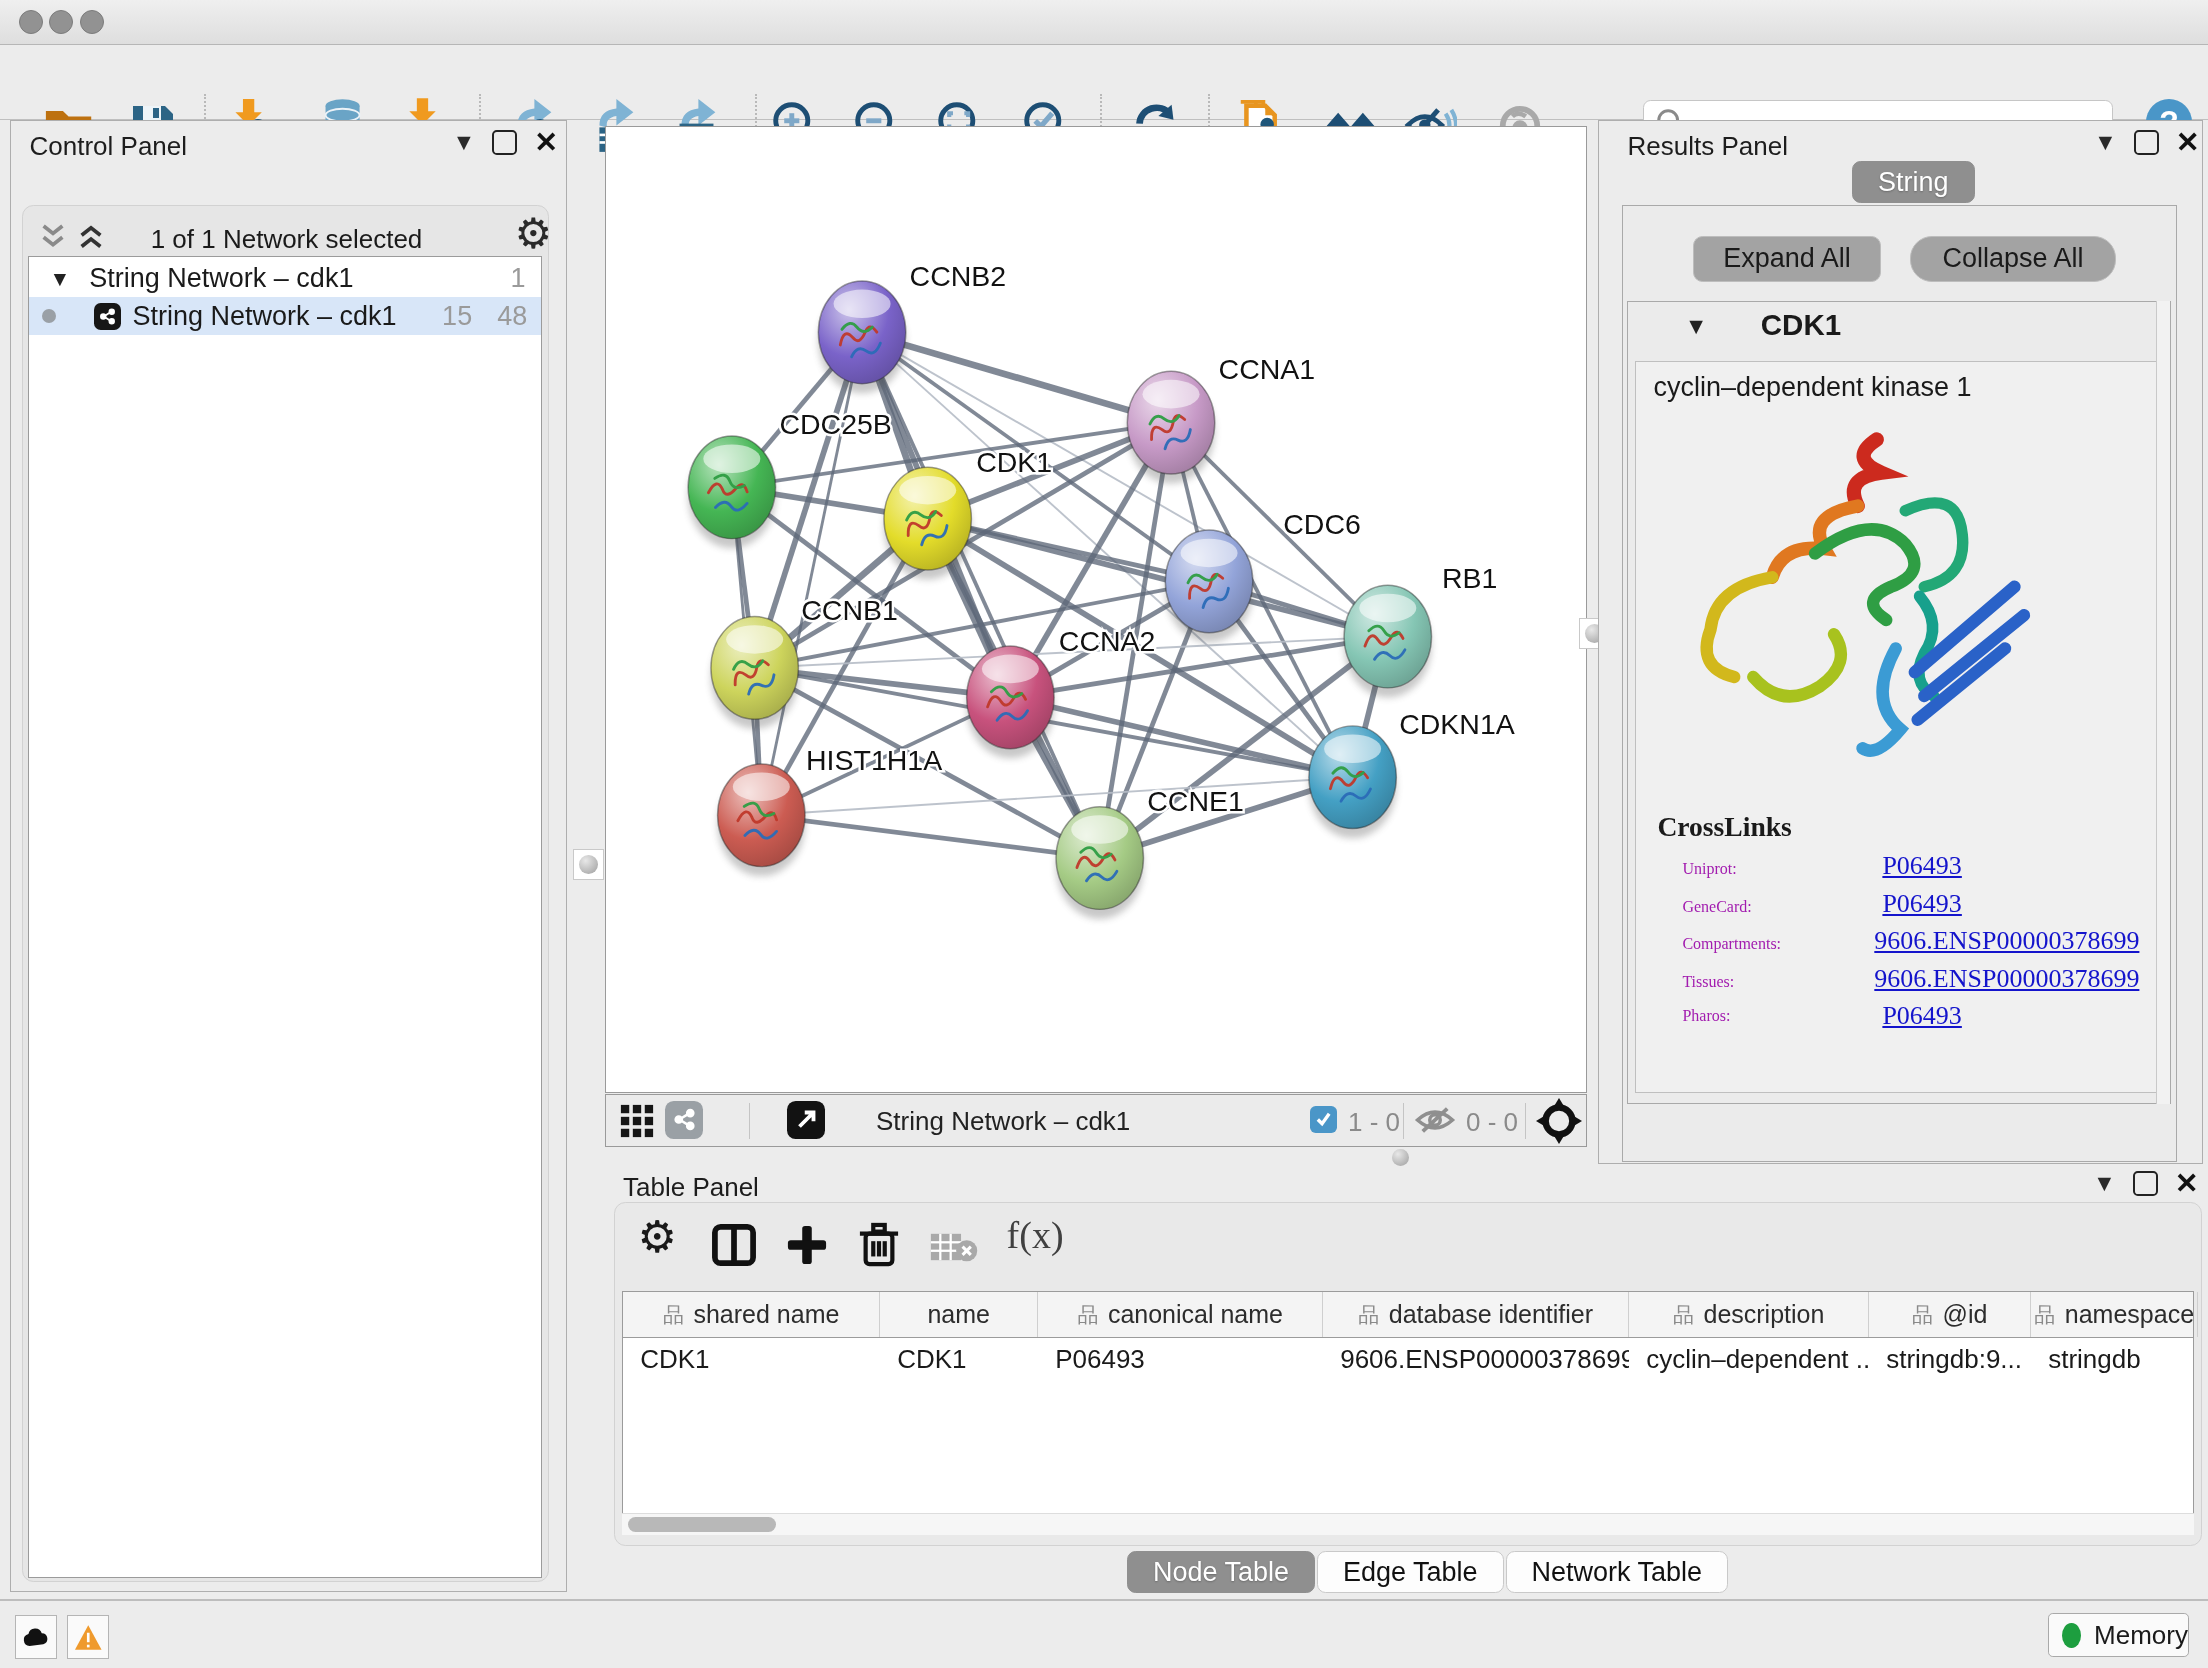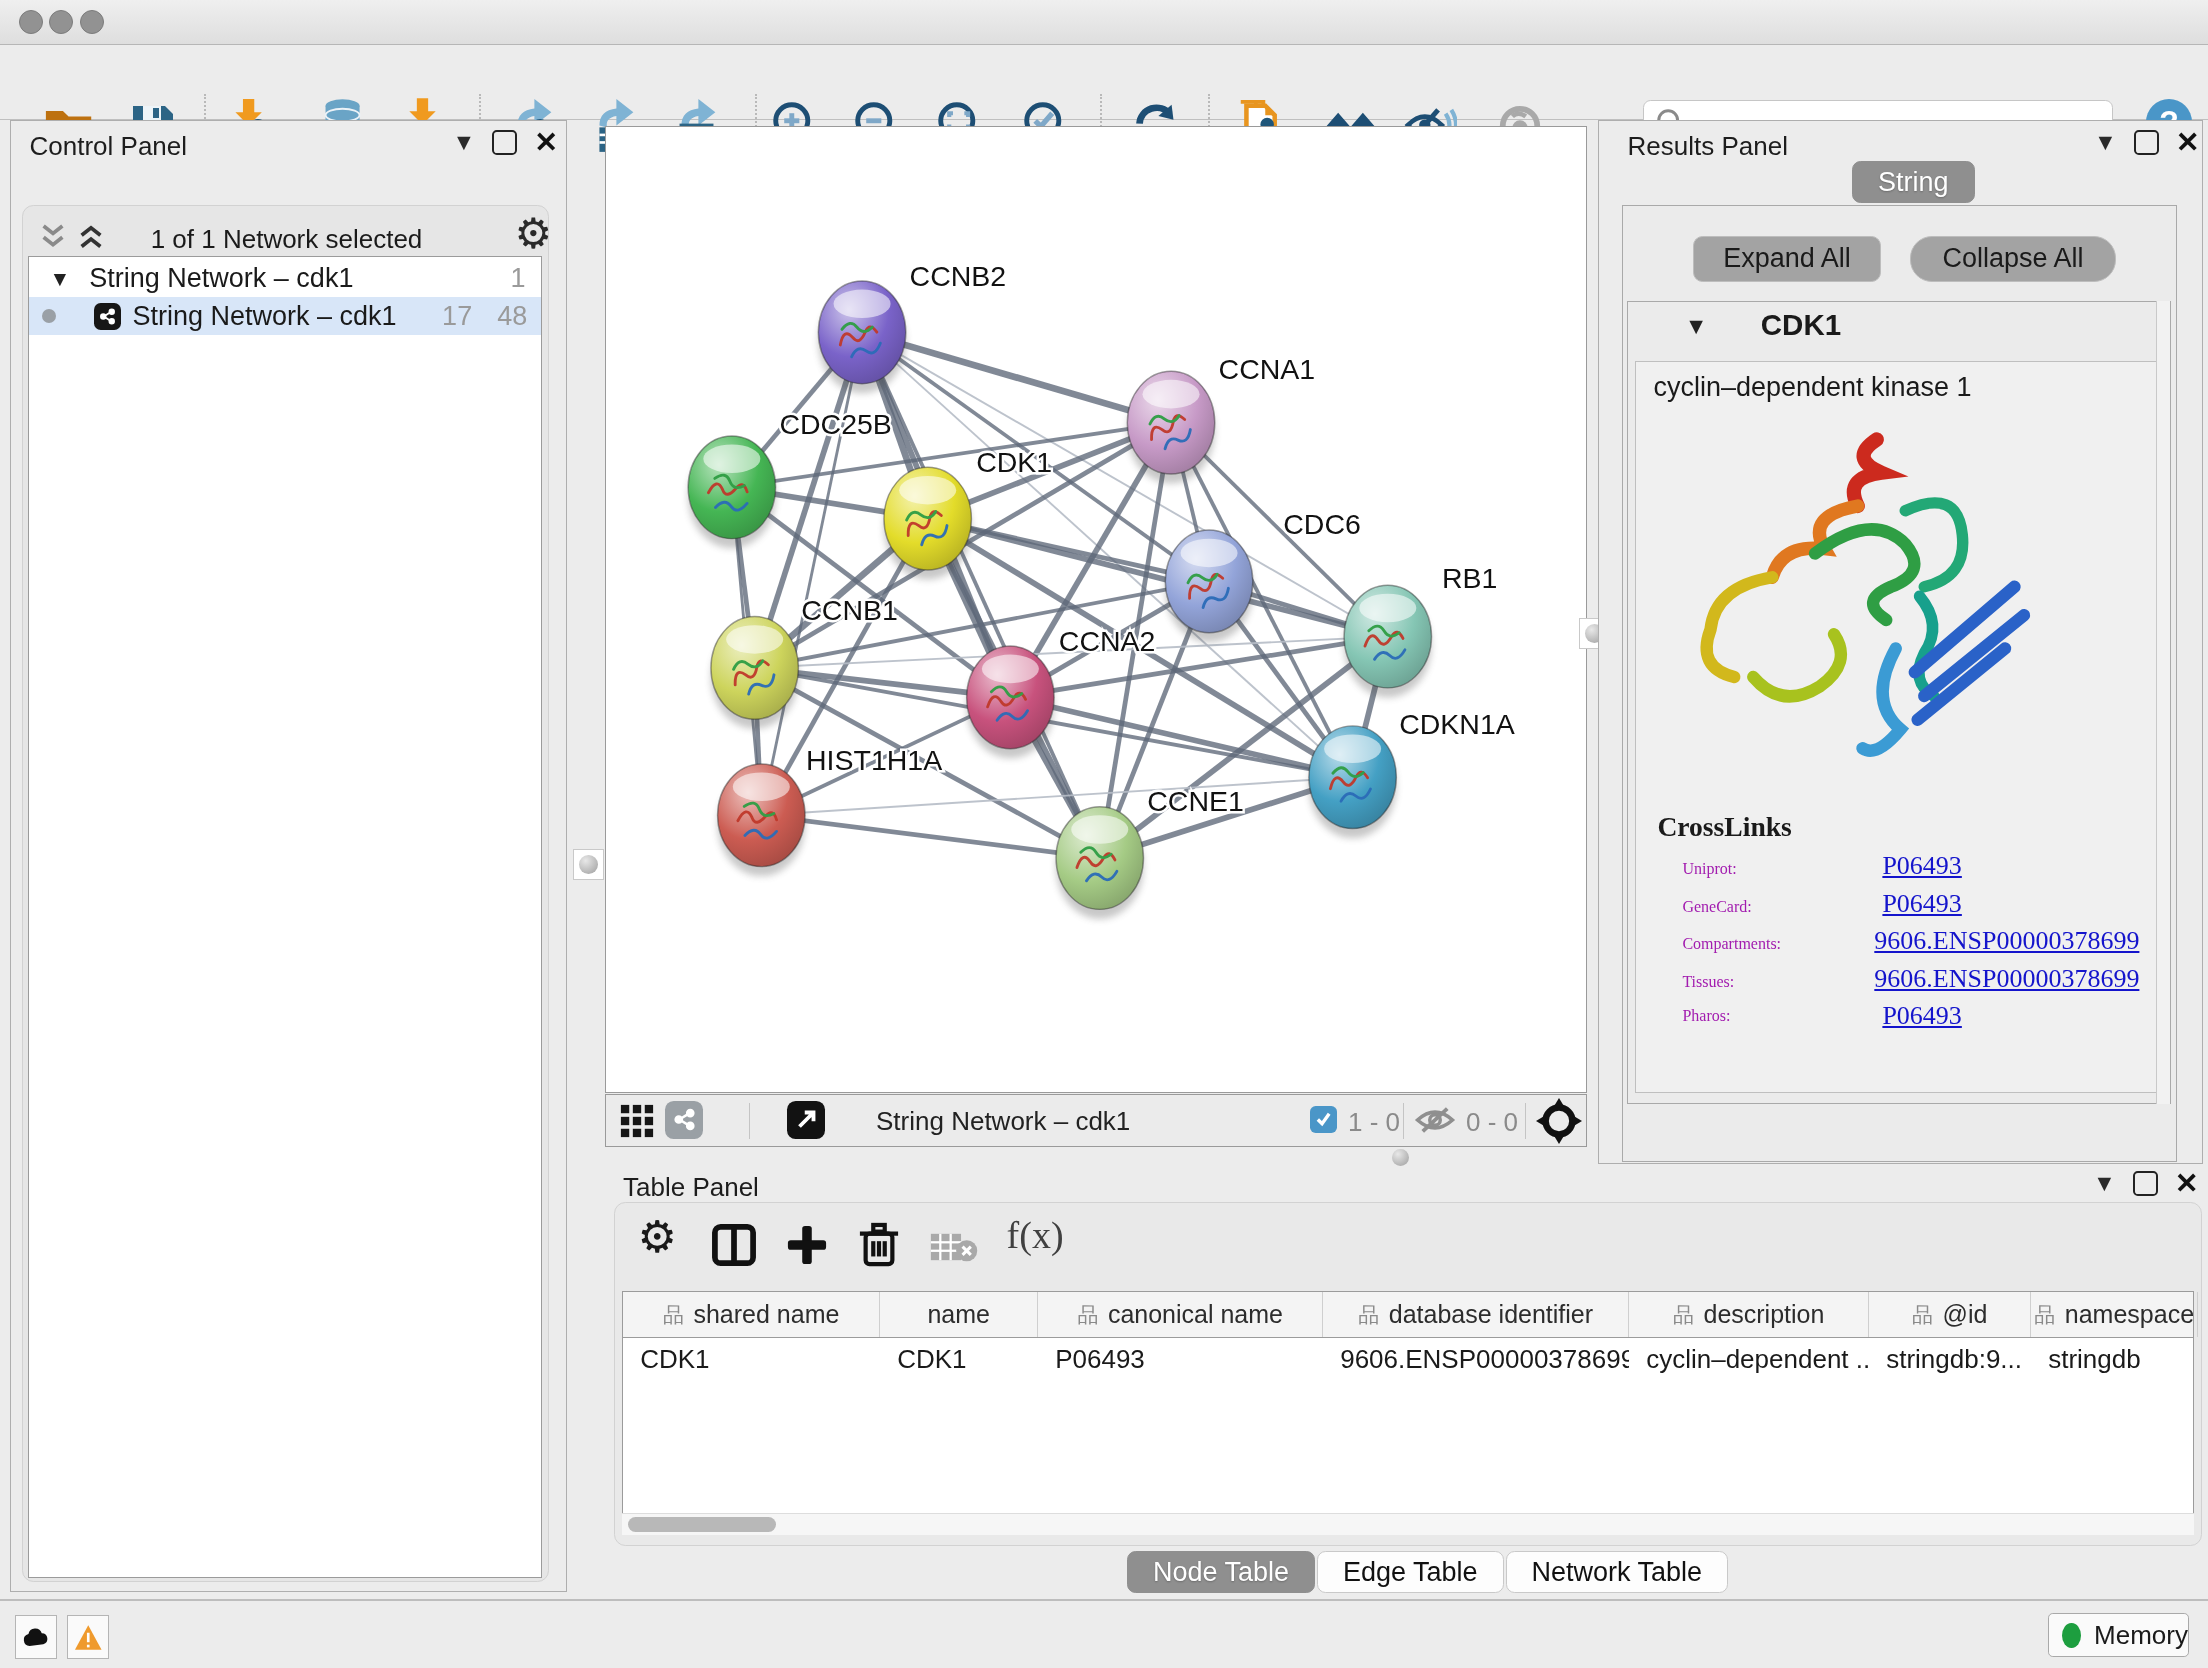--- a/index.html
+++ b/index.html
@@ -289,21 +289,21 @@
             <g stroke="#fff" stroke-width="2" fill="#fff">
               <line x1="5" y1="9" x2="13" y2="4"></line>
               <line x1="5" y1="9" x2="13" y2="14"></line>
               <circle cx="4.5" cy="9" r="2.4"></circle>
               <circle cx="13.5" cy="4" r="2.4"></circle>
               <circle cx="13.5" cy="14" r="2.4"></circle>
             </g>
           </svg>
       </span>
       <span style="margin-left:11.4px;">String Network – cdk1</span>
-      <span class="cnt" style="margin-left:auto;">17</span>
+      <span class="cnt" style="margin-left:auto;">15</span>
       <span class="cnt" style="margin-left:25px;margin-right:13.3px;">48</span>
     </div>
   </div>
 </div>
 
 <div class="abs" style="left:605px;top:126px;width:982px;height:967px;background:#fff;border:1.9px solid #9a9a9a;box-sizing:border-box;">
   <svg id="net-svg" width="978" height="963" viewBox="0 0 1028 1013">
       <defs>
         <filter id="shblur" x="-50%" y="-50%" width="200%" height="200%">
           <feGaussianBlur stdDeviation="4"></feGaussianBlur>

